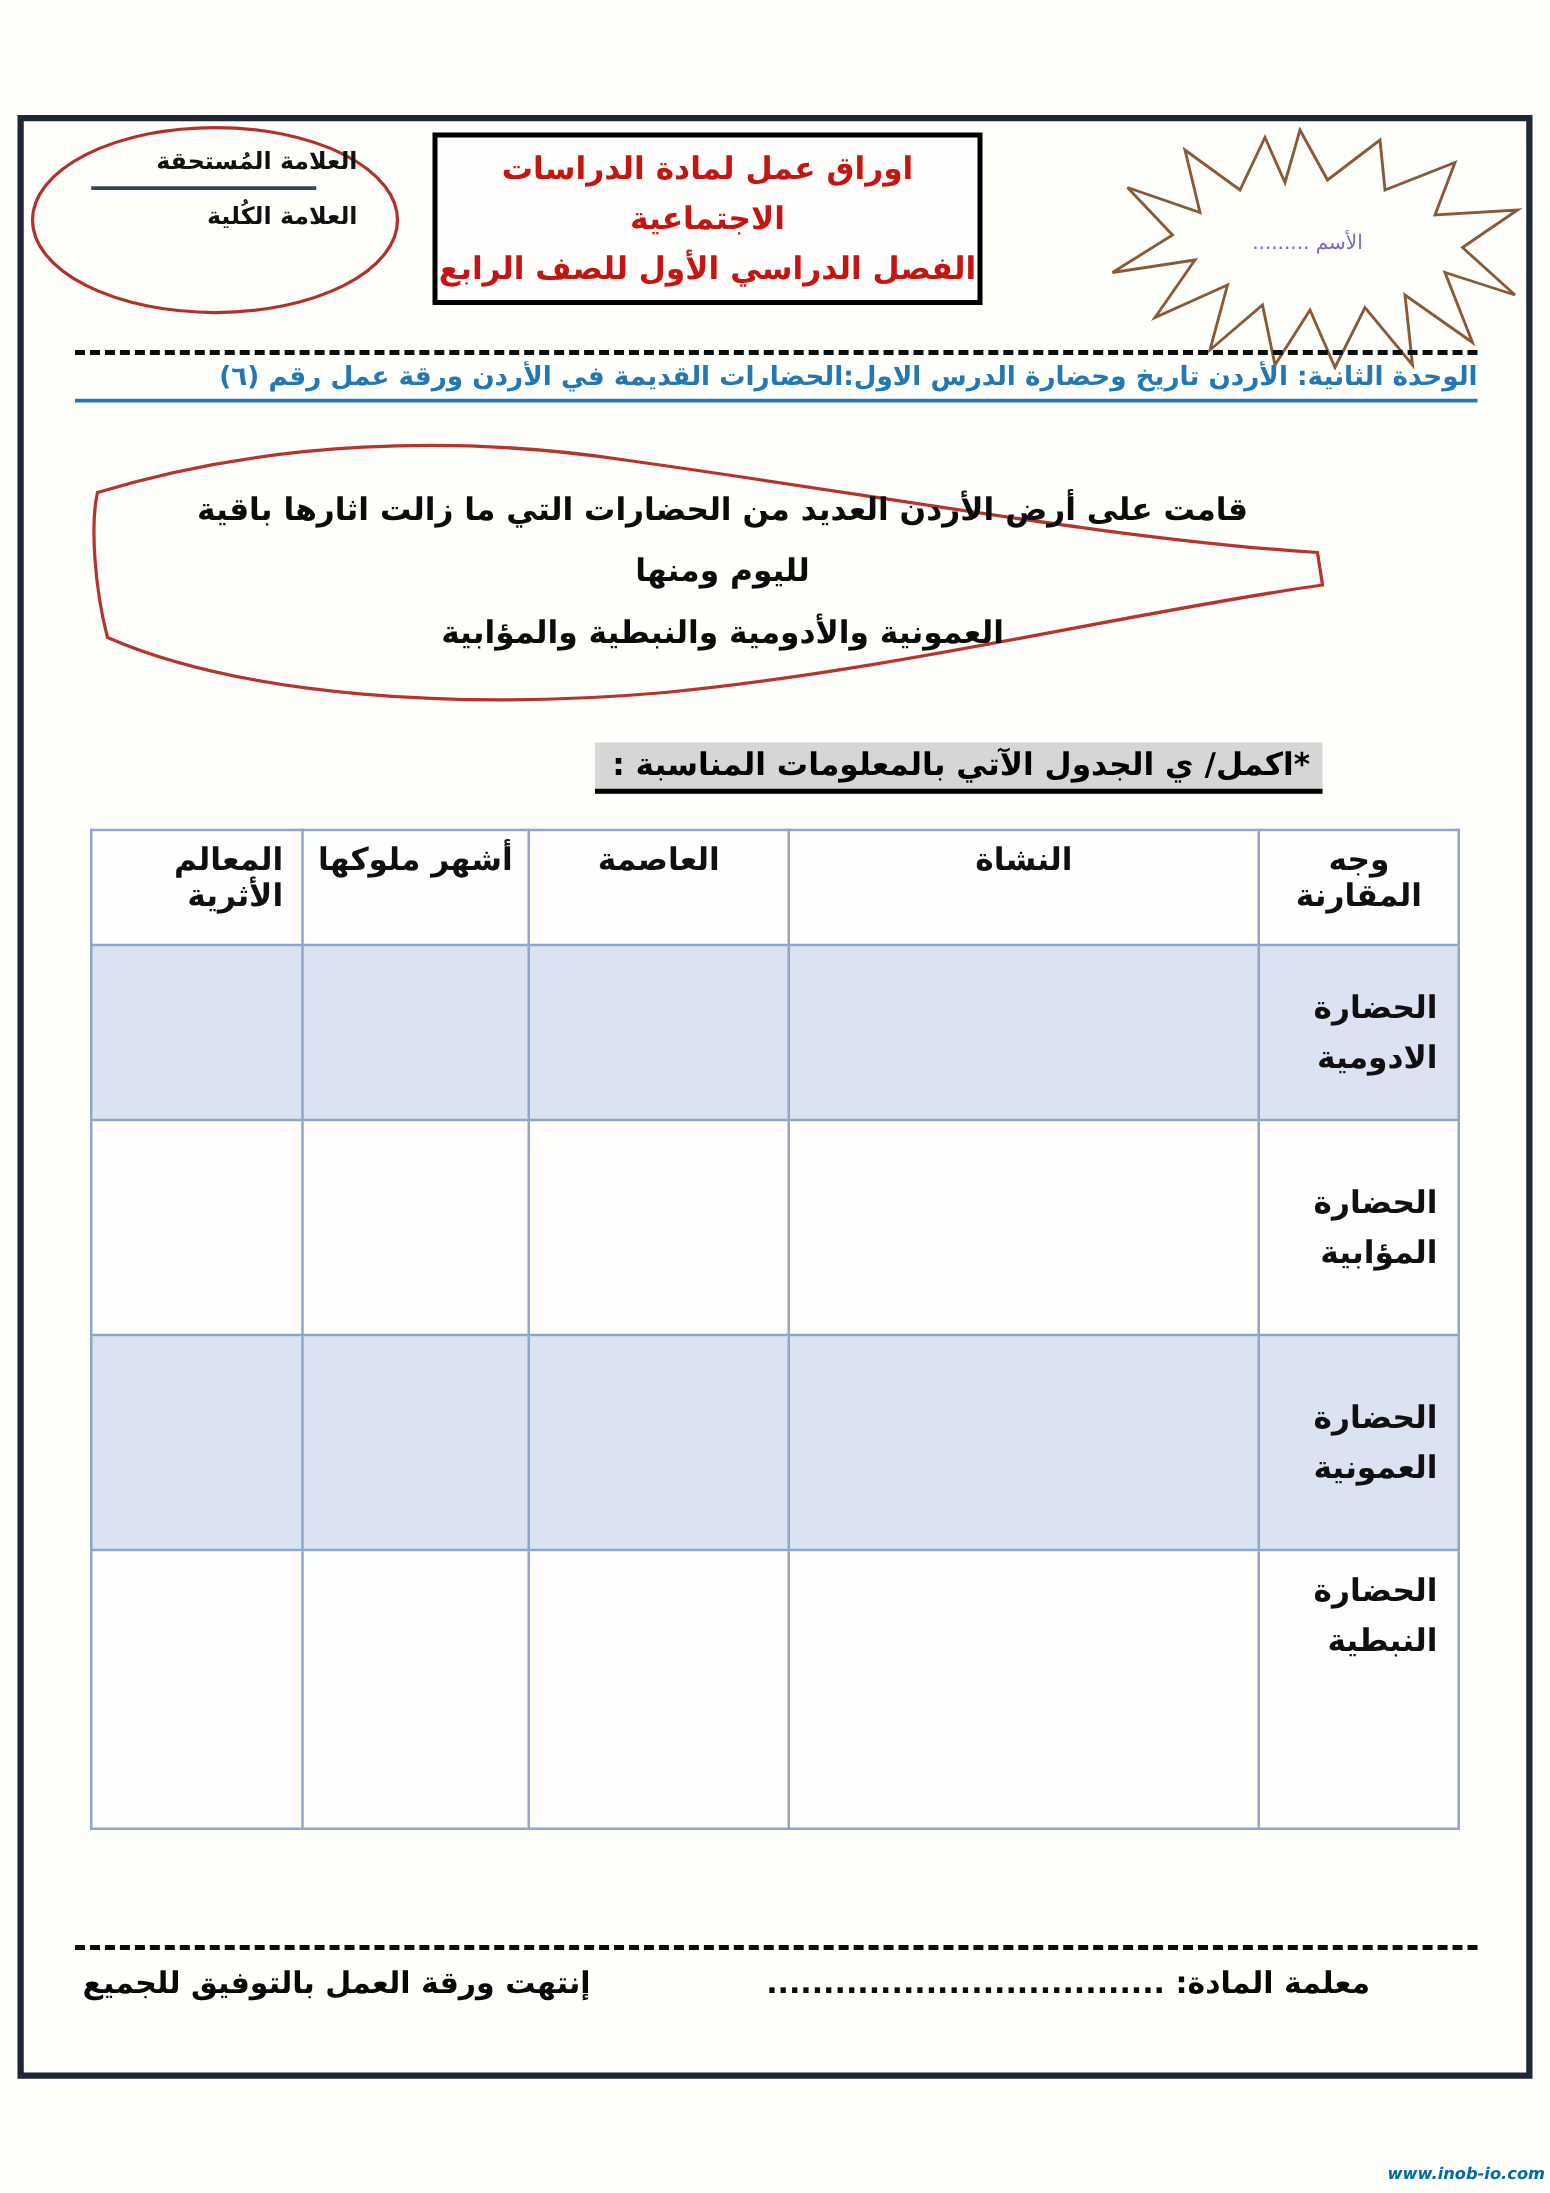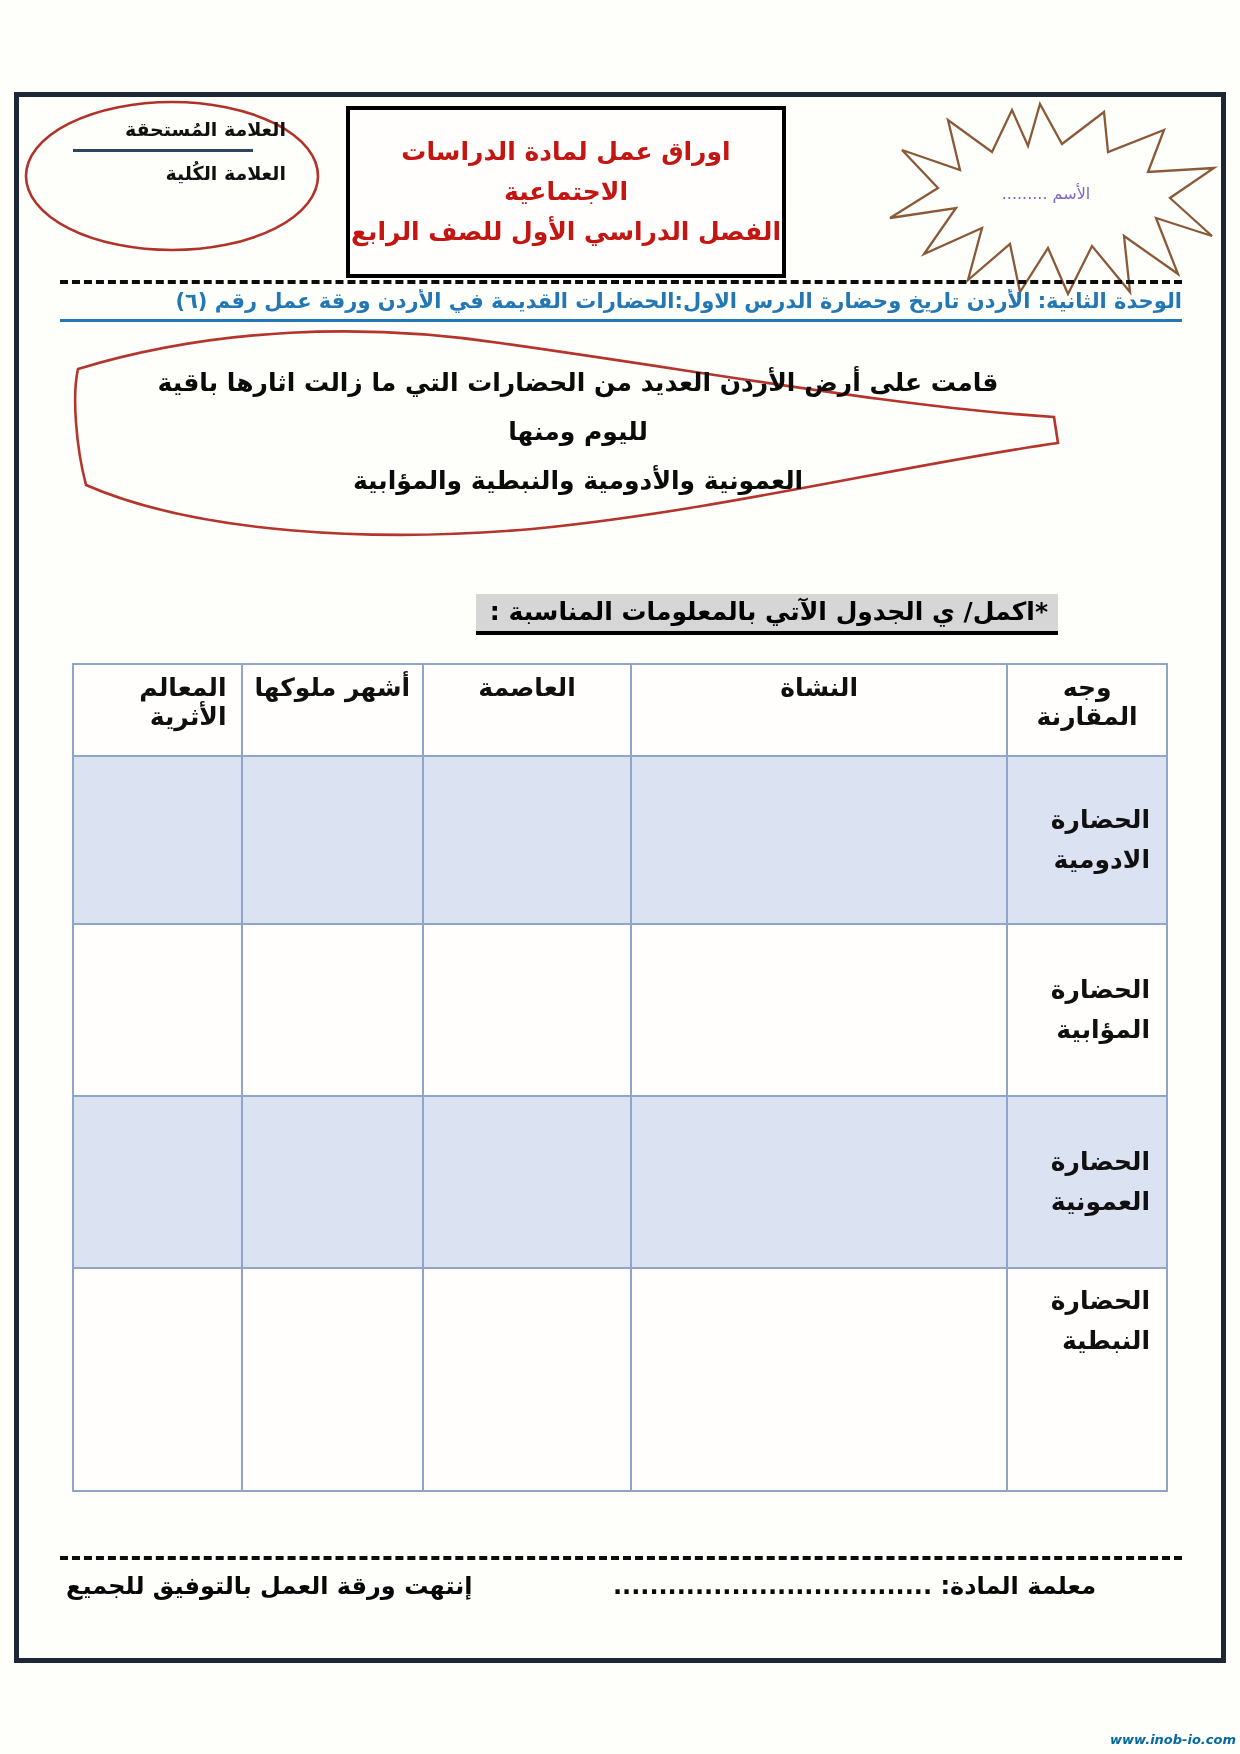--- a/index.html
+++ b/index.html
@@ -15,51 +15,51 @@
     background:#fefefb;
   }
   .abs{position:absolute;}
   
   .page-border{left:14px;top:92px;width:1212px;height:1571px;border:5px solid var(--page-border);background:transparent;}
   
   .marks-svg{left:22px;top:98px;width:300px;height:156px;}
   .marks-content{left:62px;top:118px;width:224px;direction:rtl;text-align:right;font-weight:bold;font-size:19px;color:#111;}
   .marks-line{width:180px;border-top:3px solid var(--navy);margin:9px 33px 10px auto;}
   
-  .title-box{left:346px;top:106px;width:440px;height:172px;border:4px solid #000;
+  .title-box{left:346px;top:106px;width:440px;height:138px;border:4px solid #000;
     display:flex;flex-direction:column;justify-content:center;align-items:center;
     direction:rtl;text-align:center;color:var(--red);font-weight:bold;font-size:25px;line-height:1.6;background:#fffefc;}
   
   .burst{left:872px;top:96px;width:348px;height:200px;}
   .burst svg{position:absolute;left:0;top:0;width:100%;height:100%;}
   .burst-label{position:absolute;left:0;right:0;top:88px;text-align:center;direction:rtl;
     color:var(--purple);font-size:16px;font-weight:normal;}
   
   .dash{border-top:4px dashed #0c0c0c;height:0;}
   .dash-top{left:60px;top:280px;width:1122px;}
   .dash-bottom{left:60px;top:1556px;width:1122px;}
   
   .unit-line{left:60px;top:289px;width:1122px;direction:rtl;text-align:right;white-space:nowrap;
     color:var(--blue);font-weight:bold;font-size:21px;border-bottom:3px solid var(--blue);padding-bottom:6px;overflow:hidden;}
   
-  .banner{left:66px;top:319px;width:1004px;height:228px;text-decoration:underline;}
+  .banner{left:66px;top:344px;width:1004px;height:228px;text-decoration:underline;}
   .banner svg{position:absolute;left:0;top:0;width:100%;height:100%;}
   .banner-text{position:absolute;left:70px;right:50px;top:40px;direction:rtl;text-align:center;
     font-weight:bold;font-size:25px;line-height:1.95;color:#0b0b0b;}
   
   .task-heading{right:182px;top:594px;direction:rtl;display:inline-block;background:var(--hl);
     font-weight:bold;font-size:25px;color:#000;padding:3px 10px 5px 14px;border-bottom:4px solid #000;}
   
   .cmp-table{left:72px;top:663px;width:1096px;border-collapse:collapse;direction:rtl;table-layout:fixed;}
   .cmp-table th,.cmp-table td{border:2px solid var(--tbl-border);font-weight:bold;color:#101010;}
   .cmp-table thead th{font-size:25px;vertical-align:top;padding-top:8px;text-align:center;background:#fffefc;}
   .cmp-table thead th:last-child{text-align:right;padding-left:6px;padding-right:14px;}
   .cmp-table thead tr{height:92px;}
   .cmp-table tbody th{font-size:25px;text-align:right;padding-right:16px;line-height:1.6;vertical-align:middle;}
-  .cmp-table tbody tr:nth-child(1){height:168px;padding-left:39px;}
+  .cmp-table tbody tr:nth-child(1){height:140px;padding-left:39px;}
   .cmp-table tbody tr:nth-child(2){height:172px;}
   .cmp-table tbody tr:nth-child(3){height:172px;}
   .cmp-table tbody tr:nth-child(4){height:223px;}
   .cmp-table tbody tr:nth-child(4) th{vertical-align:top;padding-top:12px;}
   .cmp-table tbody tr:nth-child(odd) th,.cmp-table tbody tr:nth-child(odd) td{background:var(--band);}
   .cmp-table tbody tr:nth-child(even) th,.cmp-table tbody tr:nth-child(even) td{background:#fffefc;}
   
   .footer-row{left:66px;top:1572px;width:1030px;direction:rtl;display:flex;justify-content:space-between;
     font-weight:bold;font-size:24px;color:#080808;}
   .watermark{right:4px;top:1732px;font-size:13px;font-weight:bold;font-style:italic;color:#0369a1;}

